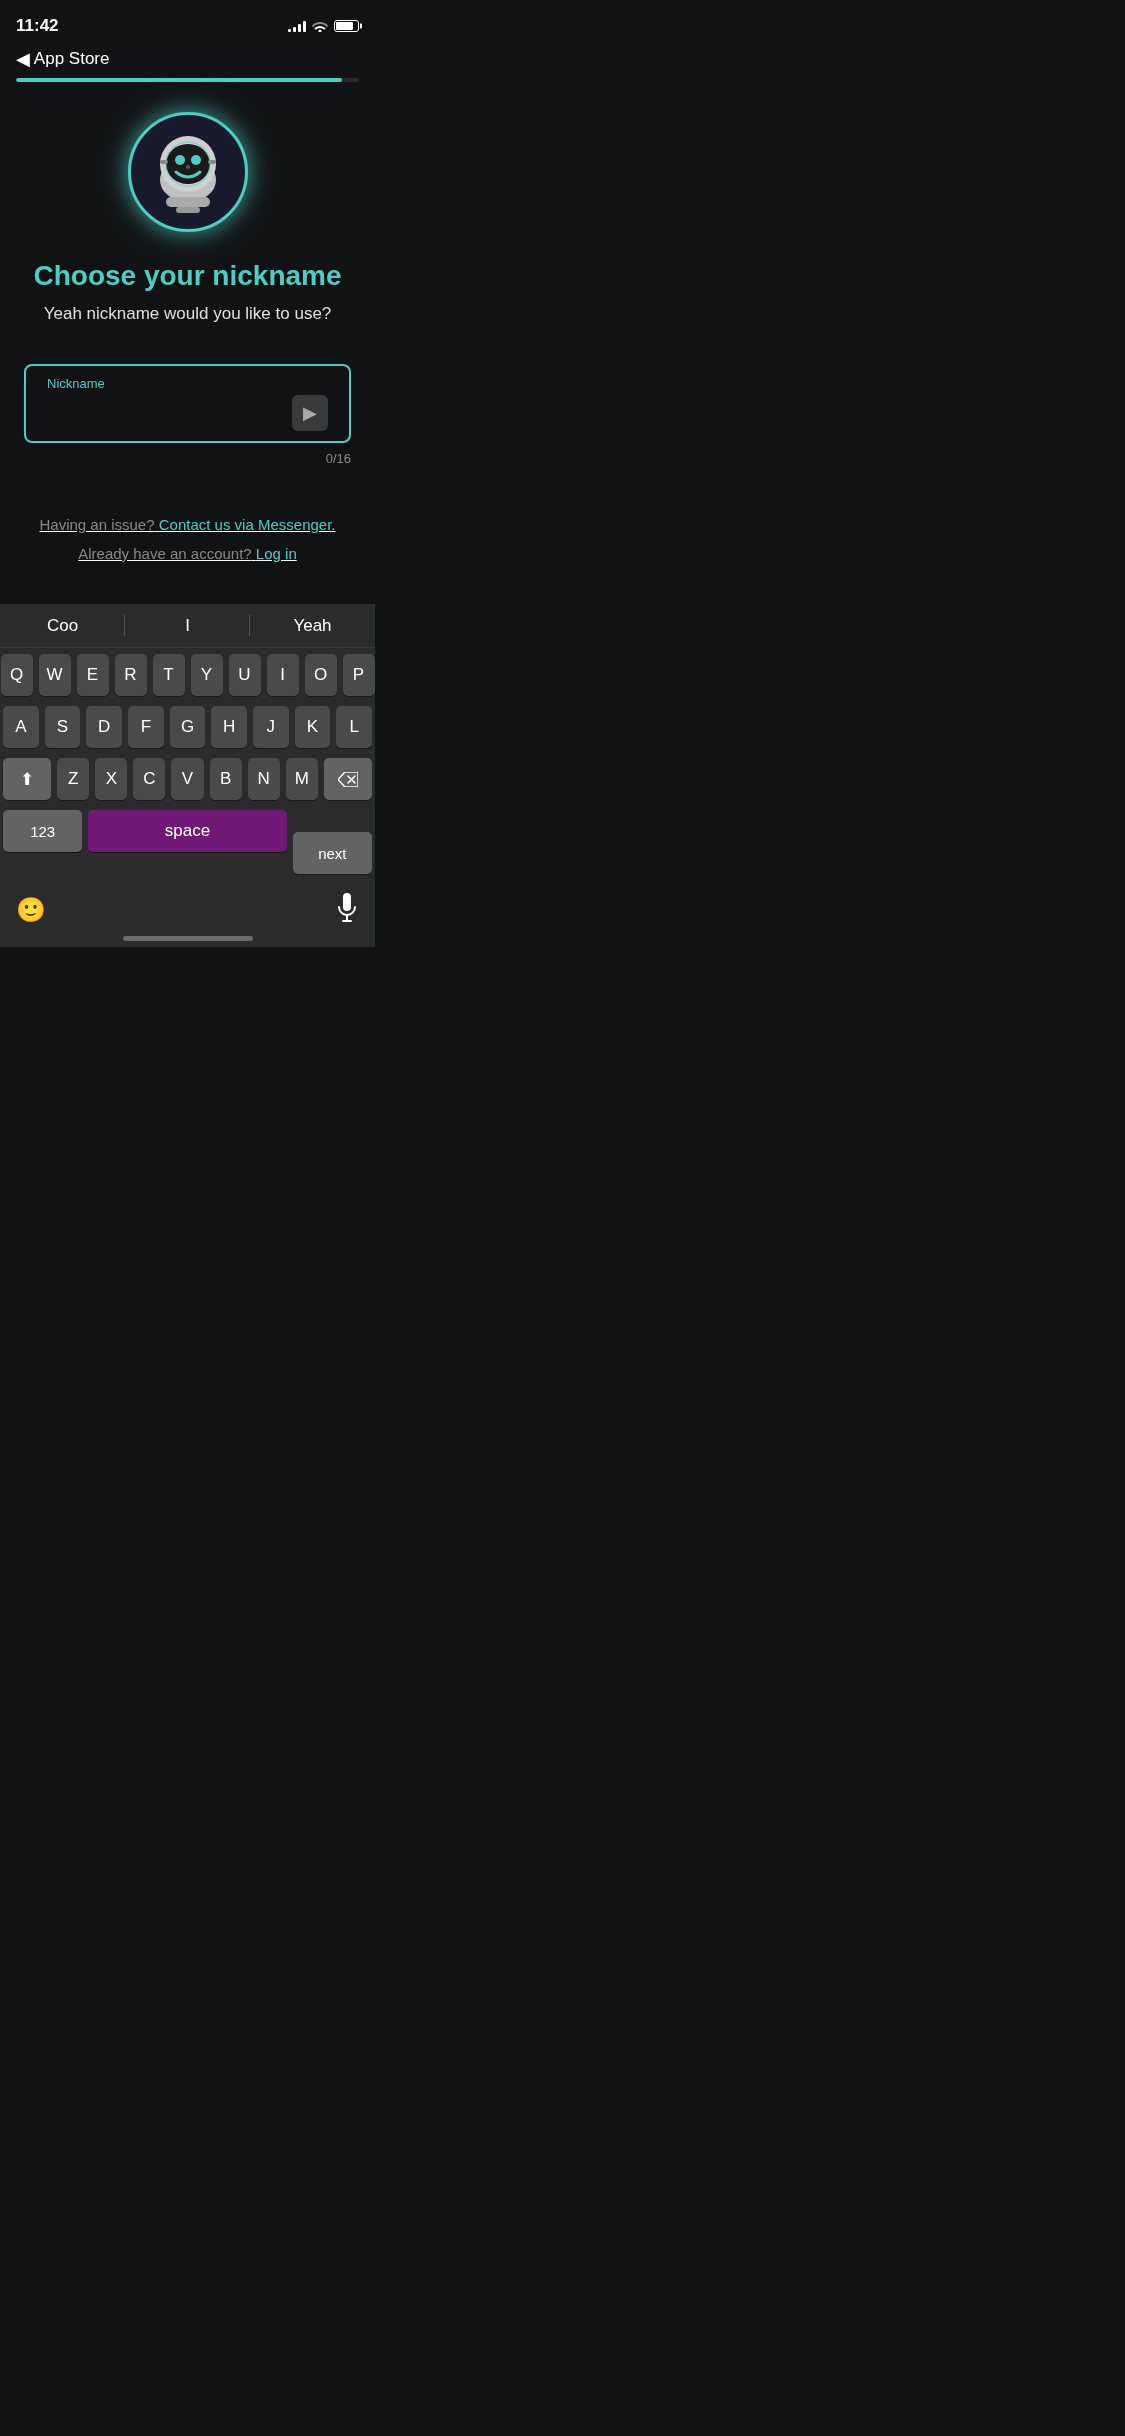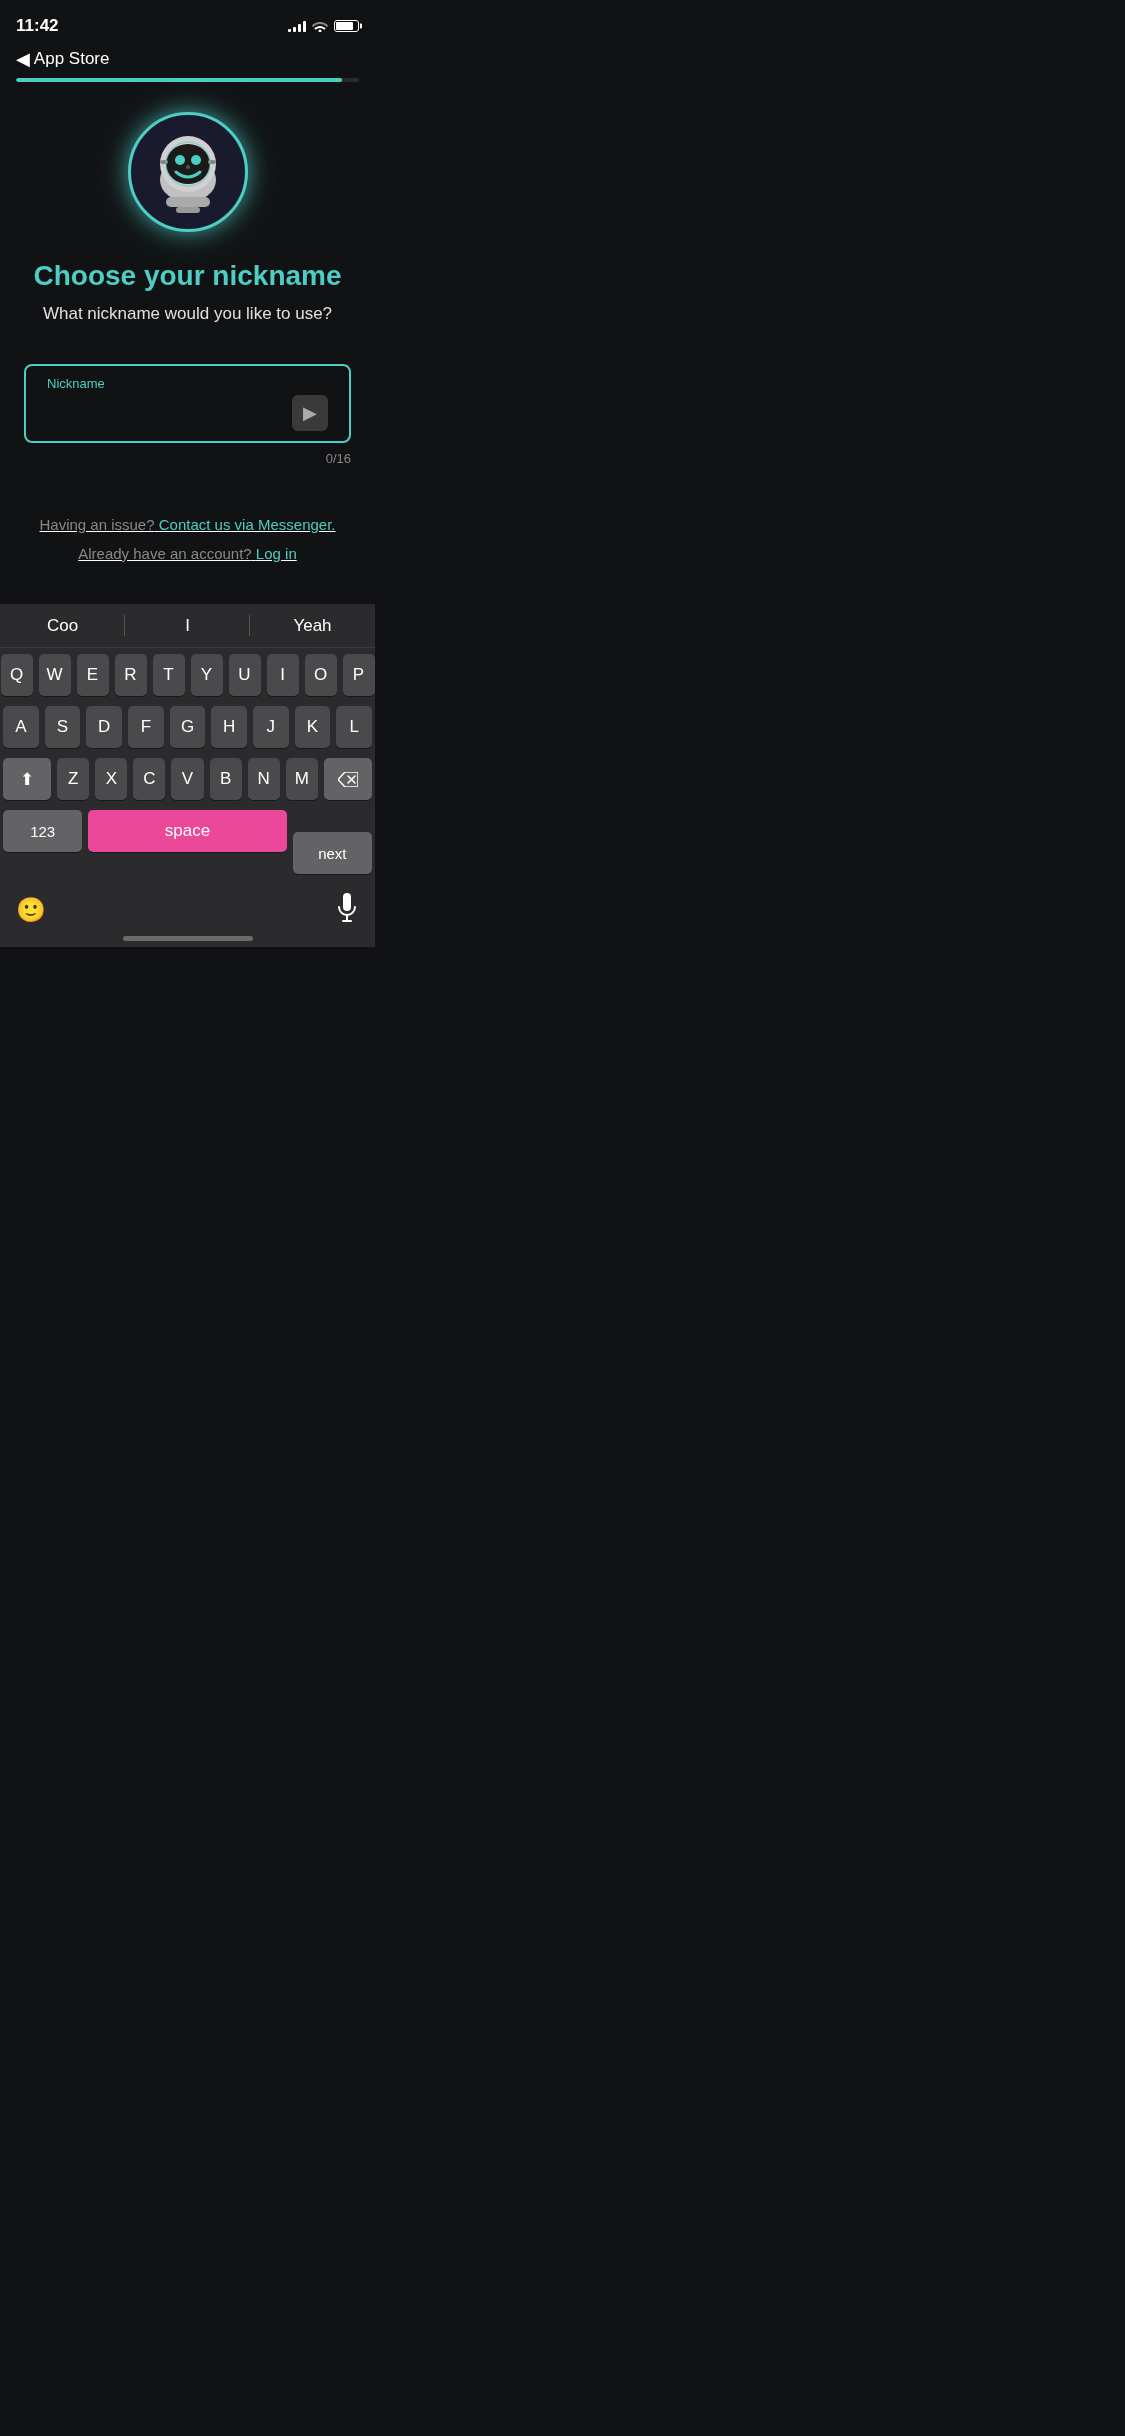--- a/index.html
+++ b/index.html
@@ -278,21 +278,21 @@
     }
     .key-shift {
       background: #636366;
       flex: 1.5;
     }
     .key-delete {
       background: #636366;
       flex: 1.5;
     }
     .key-space {
-      background: #ec4899;
+      background: #701a75;
       flex: 5;
     }
     .key-number {
       background: #636366;
       font-size: 15px;
       flex: 2;
     }
     .key-next {
       background: #636366;
       font-size: 15px;
@@ -398,21 +398,21 @@
       <rect x="28" y="75" width="44" height="10" rx="5" fill="#aaa"></rect>
 
       <rect x="38" y="85" width="24" height="6" rx="3" fill="#999"></rect>
 
       <circle cx="50" cy="42" r="22" fill="none" stroke="#4ecdc4" stroke-width="1.5" opacity="0.5"></circle>
     </svg>
   </div>
 
   <h1 class="title">Choose your nickname</h1>
 
-  <p class="subtitle">What nickname would you like to use?</p>
+  <p class="subtitle">Yeah nickname would you like to use?</p>
 
   <div class="input-container">
     <div class="input-label">Nickname</div>
     <div class="input-row">
       <input class="nickname-input" type="text" autofocus="" style="">
       <button class="send-button">
         <span class="send-arrow">▶</span>
       </button>
     </div>
   </div>

